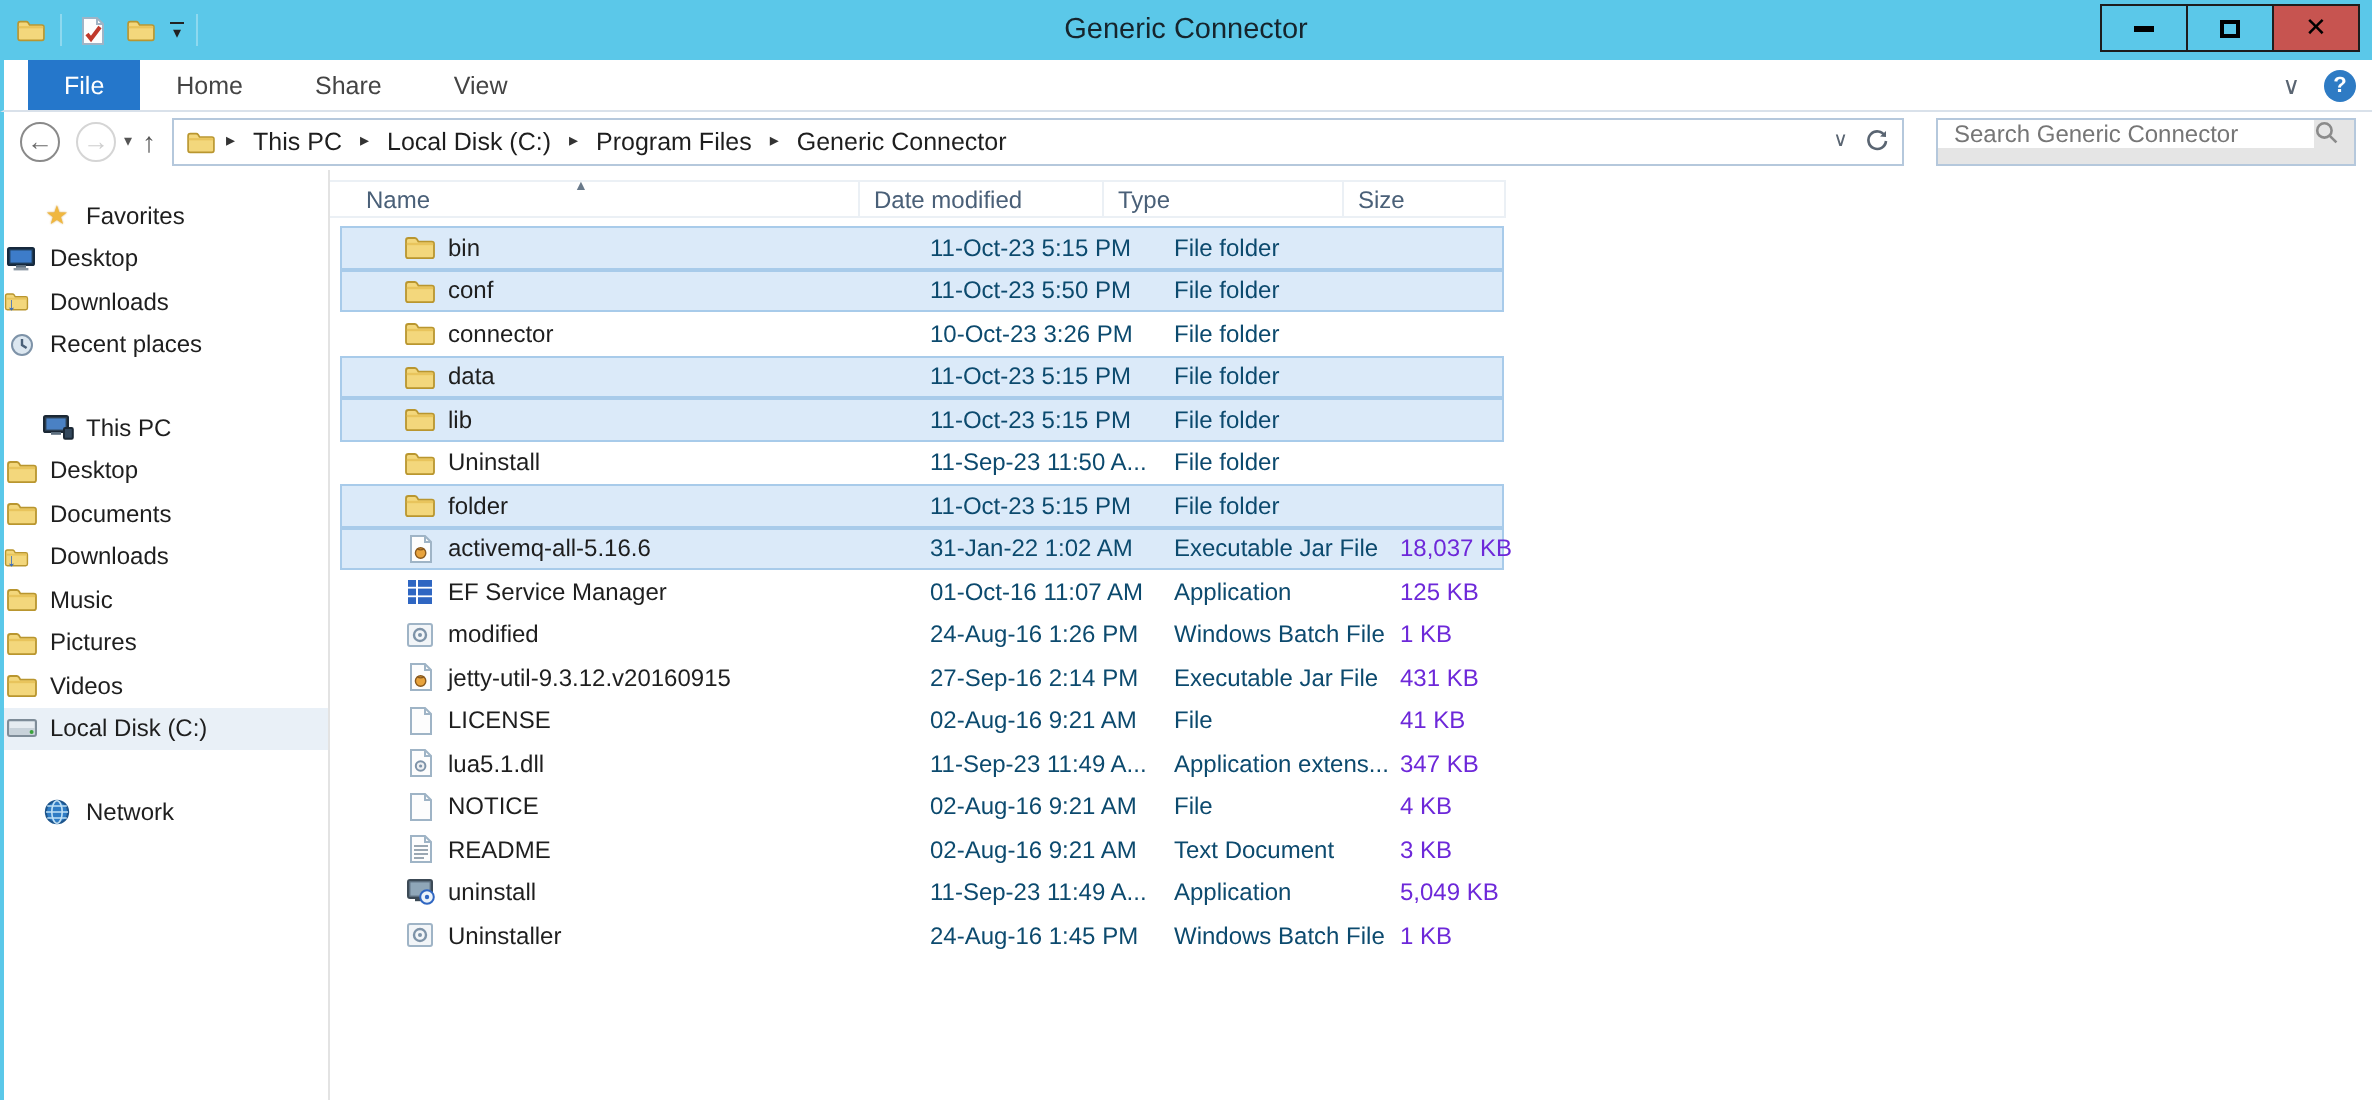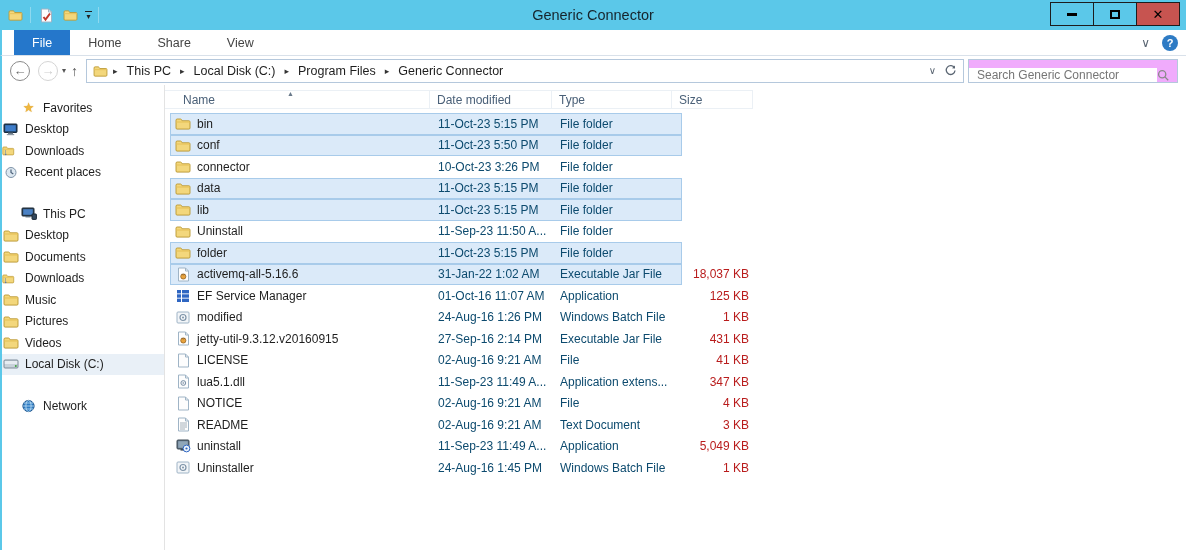--- a/index.html
+++ b/index.html
@@ -39,22 +39,22 @@
   .circle { width:20px; height:20px; border-radius:50%; border:1px solid #8A8A8A; color:#6A6A6A; font-size:13px; }
   .circle.disabled { border-color:#D5D5D5; color:#CFCFCF; }
   .tinychev { font-size:8px; color:#555; margin:0 5px 0 4px; }
   .upbtn { font-size:14px; color:#555; margin-right:8px; }
   .addressbar { flex:1; height:24px; border:1px solid #B5C8DC; background:#fff; display:flex; align-items:center; padding-left:6px; }
   .crumbs { flex:1; display:flex; align-items:center; gap:4px; font-size:12.5px; color:#1e1e1e; overflow:hidden; white-space:nowrap; }
   .crumb { padding:2px 2px; cursor:default; }
   .crumb-sep { font-size:9px; color:#333; padding:0 3px; }
   .addr-right { display:flex; align-items:center; gap:4px; padding:0 6px; }
   .addr-chev { font-size:10px; color:#5A6572; padding:0 4px; }
-  .searchbox { width:210px; height:24px; border:1px solid #B5C8DC; background:#f0abfc; margin-left:4px;
-    display:flex; align-items:flex-end; }
+  .searchbox { width:210px; height:24px; border:1px solid #B5C8DC; background:#e5e5e5; margin-left:16px;
+    display:flex; align-items:flex-start; }
   .searchbox input { flex:1; border:none; outline:none; font-size:12px; color:#222; padding:0 4px 0 8px;
     font-family:"Liberation Sans",sans-serif; }
   .searchbox input::placeholder { color:#767676; }
   .search-mag { padding-right:7px; display:flex; }
 
   
   .main { flex:1; display:flex; border-left:2px solid #5BC8E9; min-height:0; }
   .sidebar { width:163px; border-right:1px solid #E3E3E3; padding-top:12px; flex:0 0 163px; }
   .side-item { height:21.5px; display:flex; align-items:center; gap:6px; font-size:12px; color:#1e1e1e; cursor:default; }
   .side-item .sicon { width:17px; display:flex; justify-content:center; flex:0 0 17px; }
@@ -63,28 +63,28 @@
   .side-item.selected { background:#E9F0F7; }
   .side-gap { height:20px; }
 
   .filepane { flex:1; padding-top:5px; position:relative; min-width:0; }
   .lheader { width:588px; display:grid; grid-template-columns:265px 122px 120px 81px; height:19px;
     border-top:1px solid #EBF0F5; border-bottom:1px solid #EBF0F5; position:relative; }
   .hcell { display:flex; align-items:center; font-size:12px; color:#4A6078; padding-left:7px; border-right:1px solid #EBF0F5; }
   .hcell.first { padding-left:18px; }
   .sortmark { position:absolute; top:-1px; left:122px; font-size:7px; color:#69798A; }
   .rows { margin-top:4px; }
-  .row { width:512px; margin-left:5px; display:grid; grid-template-columns:260px 122px 120px 80px; height:21.5px;
-    align-items:center; font-size:12px; border:1px solid transparent; }
+  .row { width:582px; margin-left:5px; display:grid; grid-template-columns:260px 122px 120px 80px; height:21.5px;
+    align-items:center; font-size:12px; border:1px solid transparent;padding-left:27px; }
   .row.selected { background:#DBEAF9; border-color:#A8CBEA; }
   .cell { overflow:hidden; white-space:nowrap; }
   .cell.name { display:flex; align-items:center; gap:6px; padding-left:4px; color:#1e1e1e; }
   .cell.name .ficon { width:16px; display:flex; justify-content:center; flex:0 0 16px; }
   .cell.date, .cell.type { color:#0c4a6e; padding-left:7px; }
-  .cell.size { color:#b91c1c; text-align:right; padding-right:4px; }
+  .cell.size { color:#6d28d9; padding-right:4px; }
 </style>
 </head>
 <body>
 
 <div class="window">
 
   <div class="titlebar">
     <div class="qat" id="qat">
         <span class="qicon">
           <svg width="15" height="12" viewBox="0 0 16 13">

